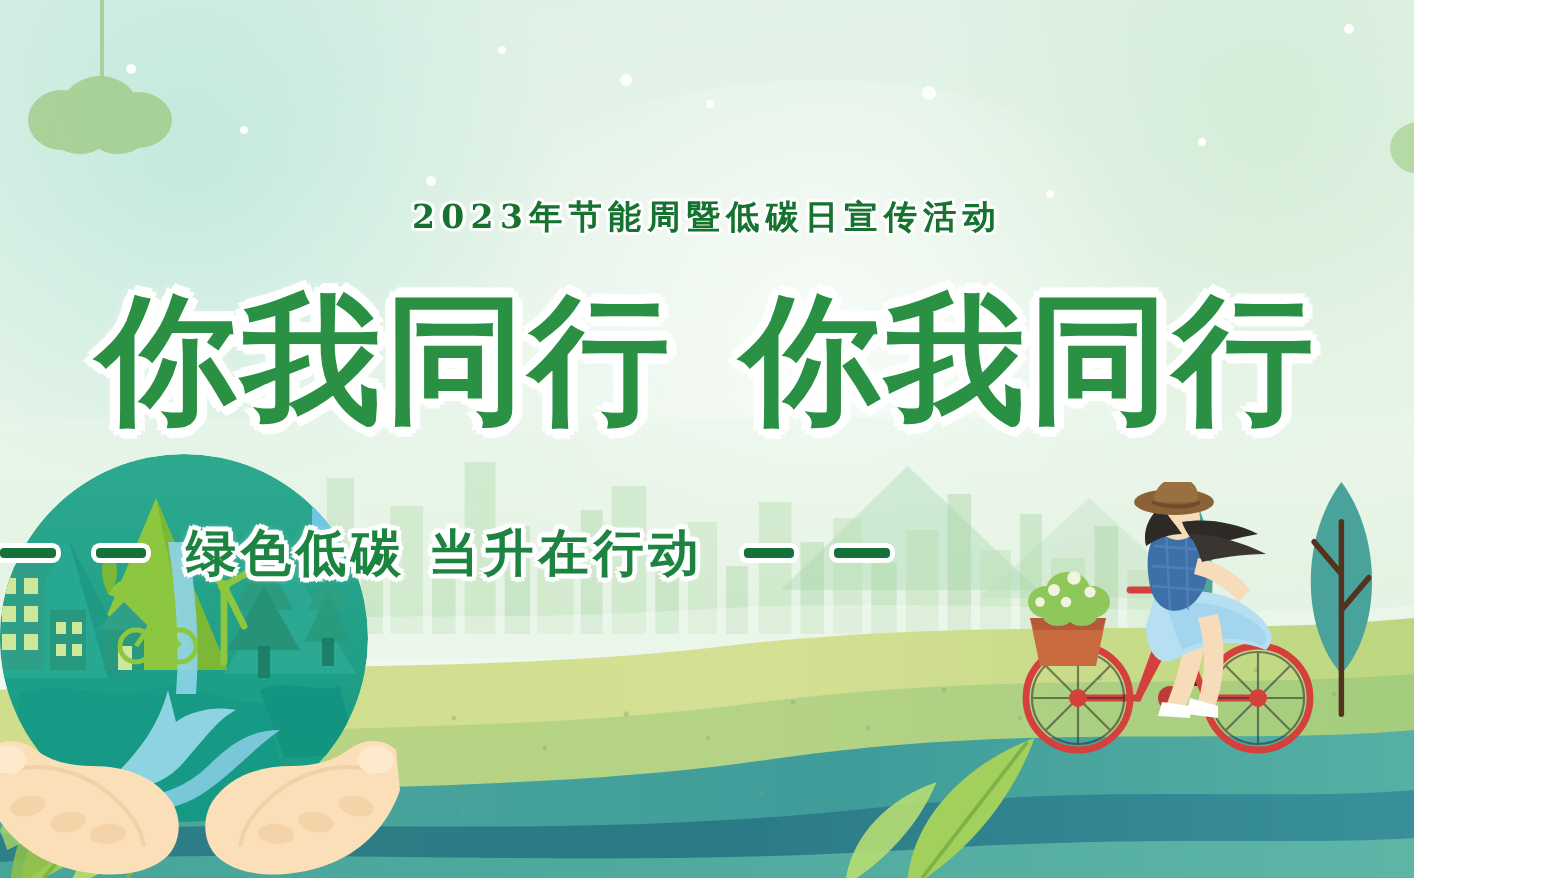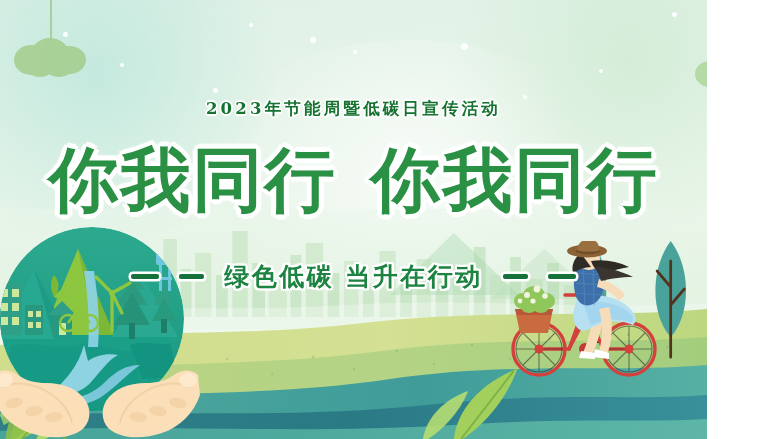--- a/index.html
+++ b/index.html
@@ -51,21 +51,21 @@
     text-shadow:
       4px 0 0 #fff,-4px 0 0 #fff,0 4px 0 #fff,0 -4px 0 #fff,
       3px 3px 0 #fff,-3px 3px 0 #fff,3px -3px 0 #fff,-3px -3px 0 #fff,
       5px 1px 0 #fff,-5px 1px 0 #fff,1px 5px 0 #fff,1px -5px 0 #fff,
       0 0 9px rgba(255,255,255,.95);
   }
   .maintitle .gap{display:inline-block;width:34px;}
 
   .tagwrap{
     position:absolute;left:0;right:0;top:260px;
-    display:flex;align-items:center;justify-content:center;gap:20px;
+    display:flex;align-items:center;gap:20px;
     white-space:nowrap;
   }
   .tagline{
     font-family:"DejaVu Serif","Liberation Serif",serif;
     font-size:25px;font-weight:700;letter-spacing:2.5px;
     color:#1d8341;
     text-shadow:
       0 0 5px #fff,2.4px 0 0 #fff,-2.4px 0 0 #fff,0 2.4px 0 #fff,0 -2.4px 0 #fff,
       1.8px 1.8px 0 #fff,-1.8px 1.8px 0 #fff,1.8px -1.8px 0 #fff,-1.8px -1.8px 0 #fff;
   }

